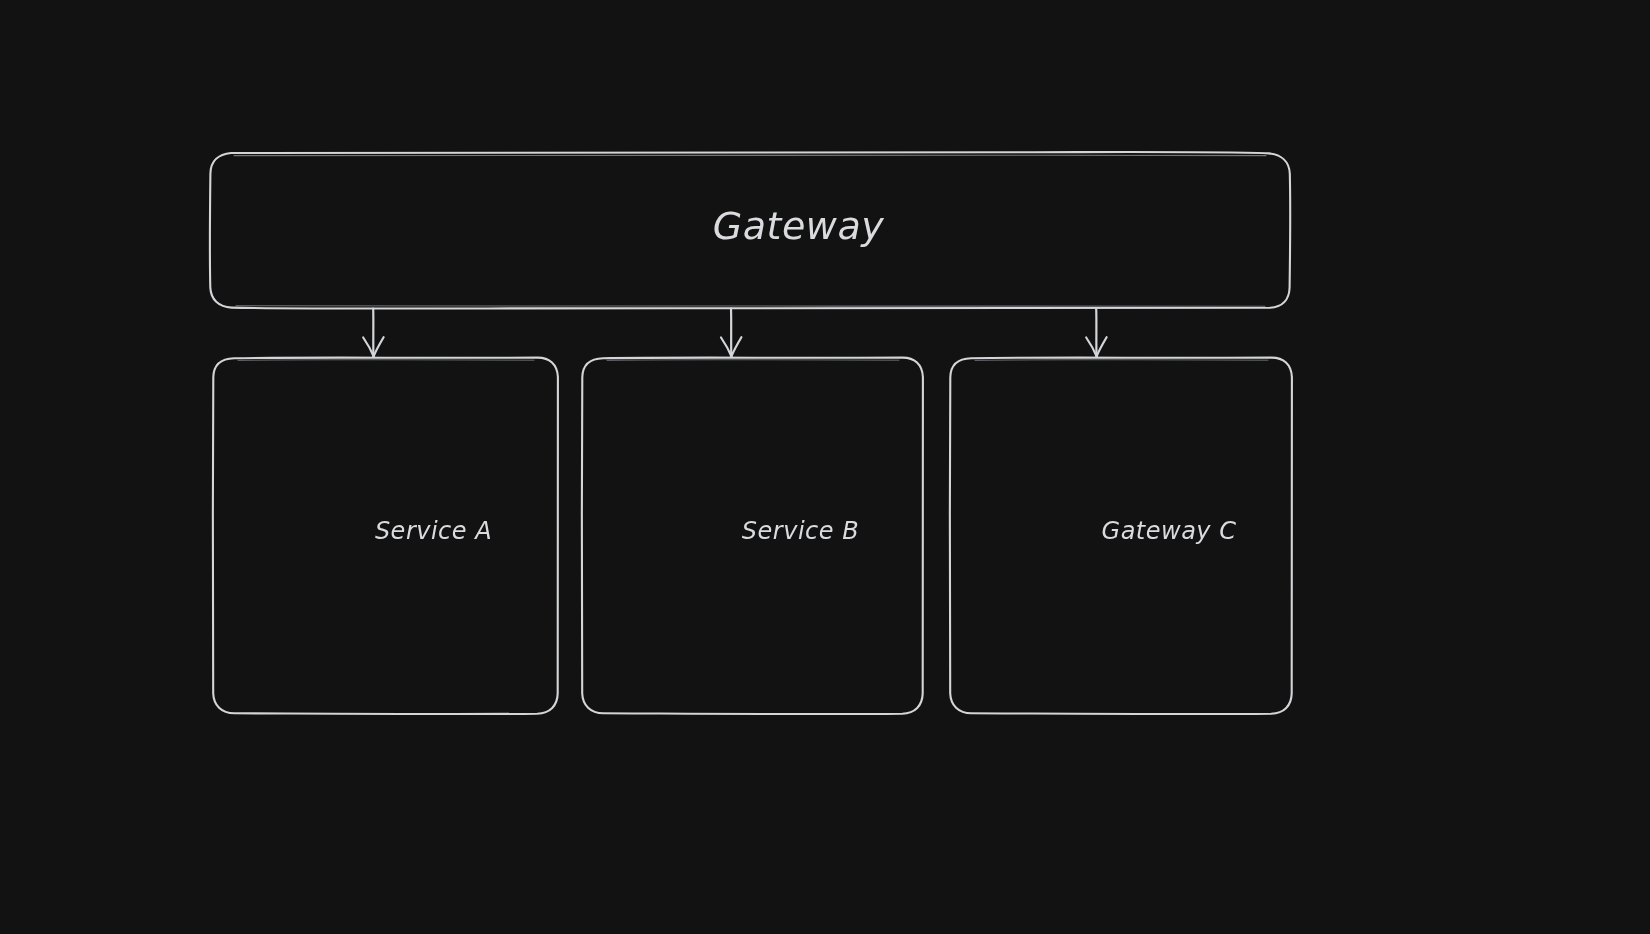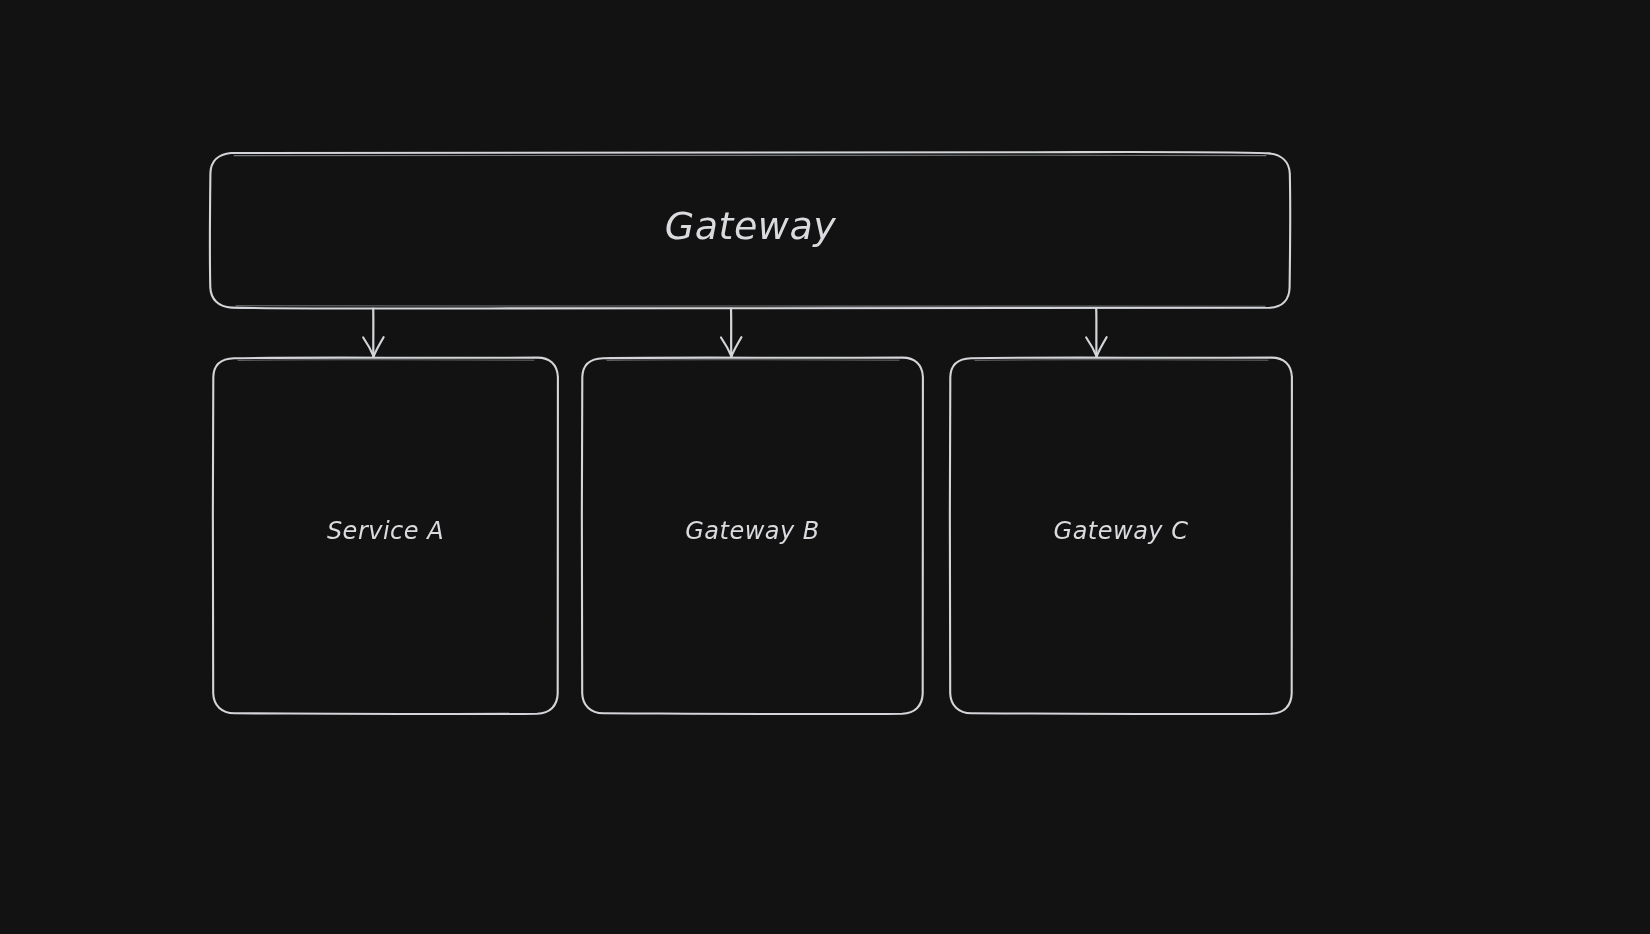--- a/index.html
+++ b/index.html
@@ -32,20 +32,21 @@
     position: absolute;
     color: #d9dbde;
     text-align: center;
     white-space: nowrap;
     font-family: "DejaVu Sans", "Liberation Sans", sans-serif;
     font-style: italic;
     font-weight: 400;
     letter-spacing: 0.5px;
     user-select: none;
     pointer-events: none;
+    padding-left: 48px;
   }
   .gateway-label {
     left: 210px;
     top: 200px;
     width: 1081px;
     font-size: 38px;
     line-height: 52px;
   }
   .service-label {
     top: 513px;
@@ -138,17 +139,17 @@
                C 950.6 365.0, 958.2 358.6, 971 358.2 Z" fill="none" stroke="#d3d5d8" stroke-width="2.1" stroke-linecap="round" stroke-linejoin="round"></path>
       <path d="M 975 360.4 C 1070 359.2, 1190 360.0, 1268 360.2" fill="none" stroke="#d3d5d8" stroke-width="1.0" stroke-linecap="round" opacity="0.45"></path>
     </g>
 
   </svg>
 
   <div class="node-label gateway-label" id="label-gateway" style="color: rgb(217, 219, 222);">Gateway</div>
 
   <div class="node-label service-label" id="label-service-a" style="color: rgb(217, 219, 222);">Service A</div>
 
-  <div class="node-label service-label" id="label-service-b" style="color: rgb(217, 219, 222);">Gateway B</div>
+  <div class="node-label service-label" id="label-service-b" style="color: rgb(217, 219, 222);">Service B</div>
 
   <div class="node-label service-label" id="label-service-c" style="color: rgb(217, 219, 222);">Gateway C</div>
 
 </div>
 
 </body></html>

